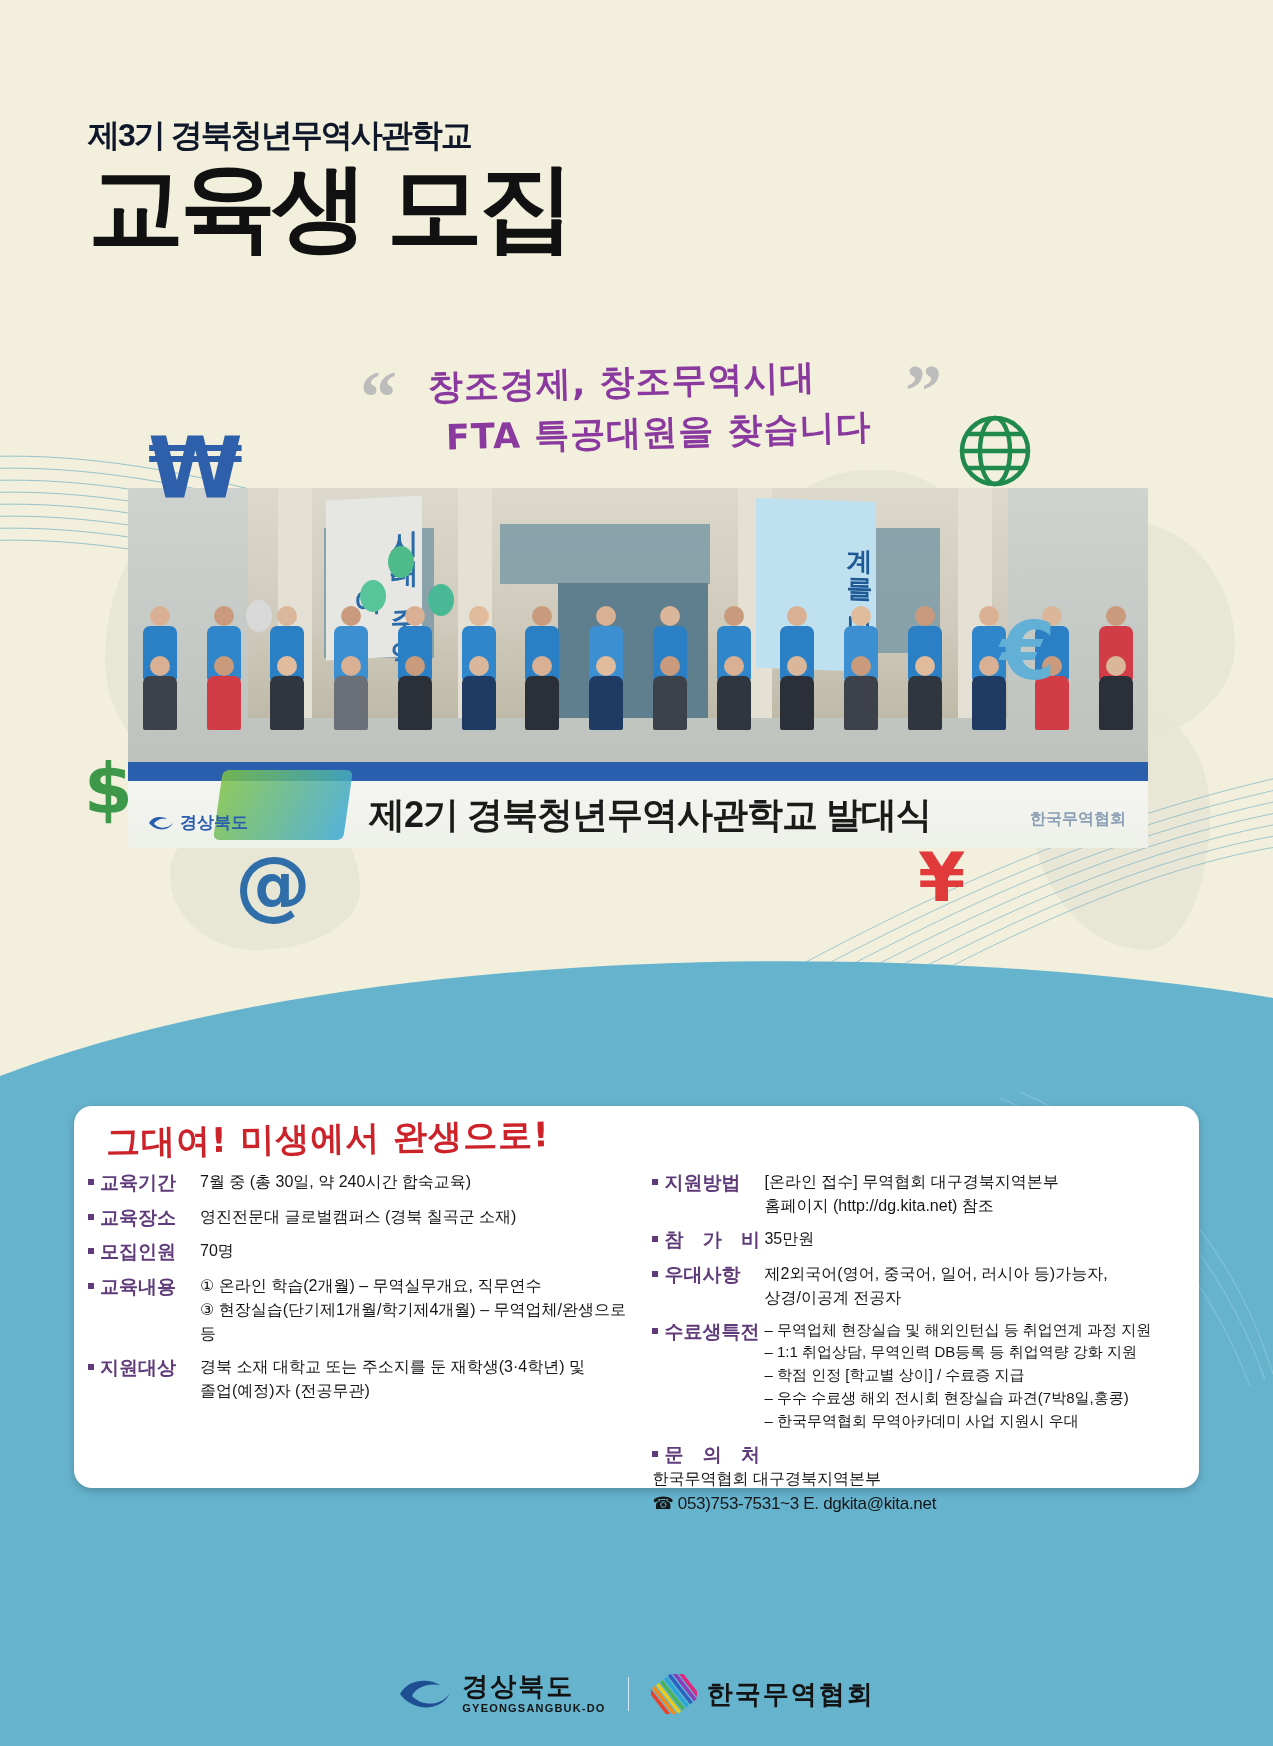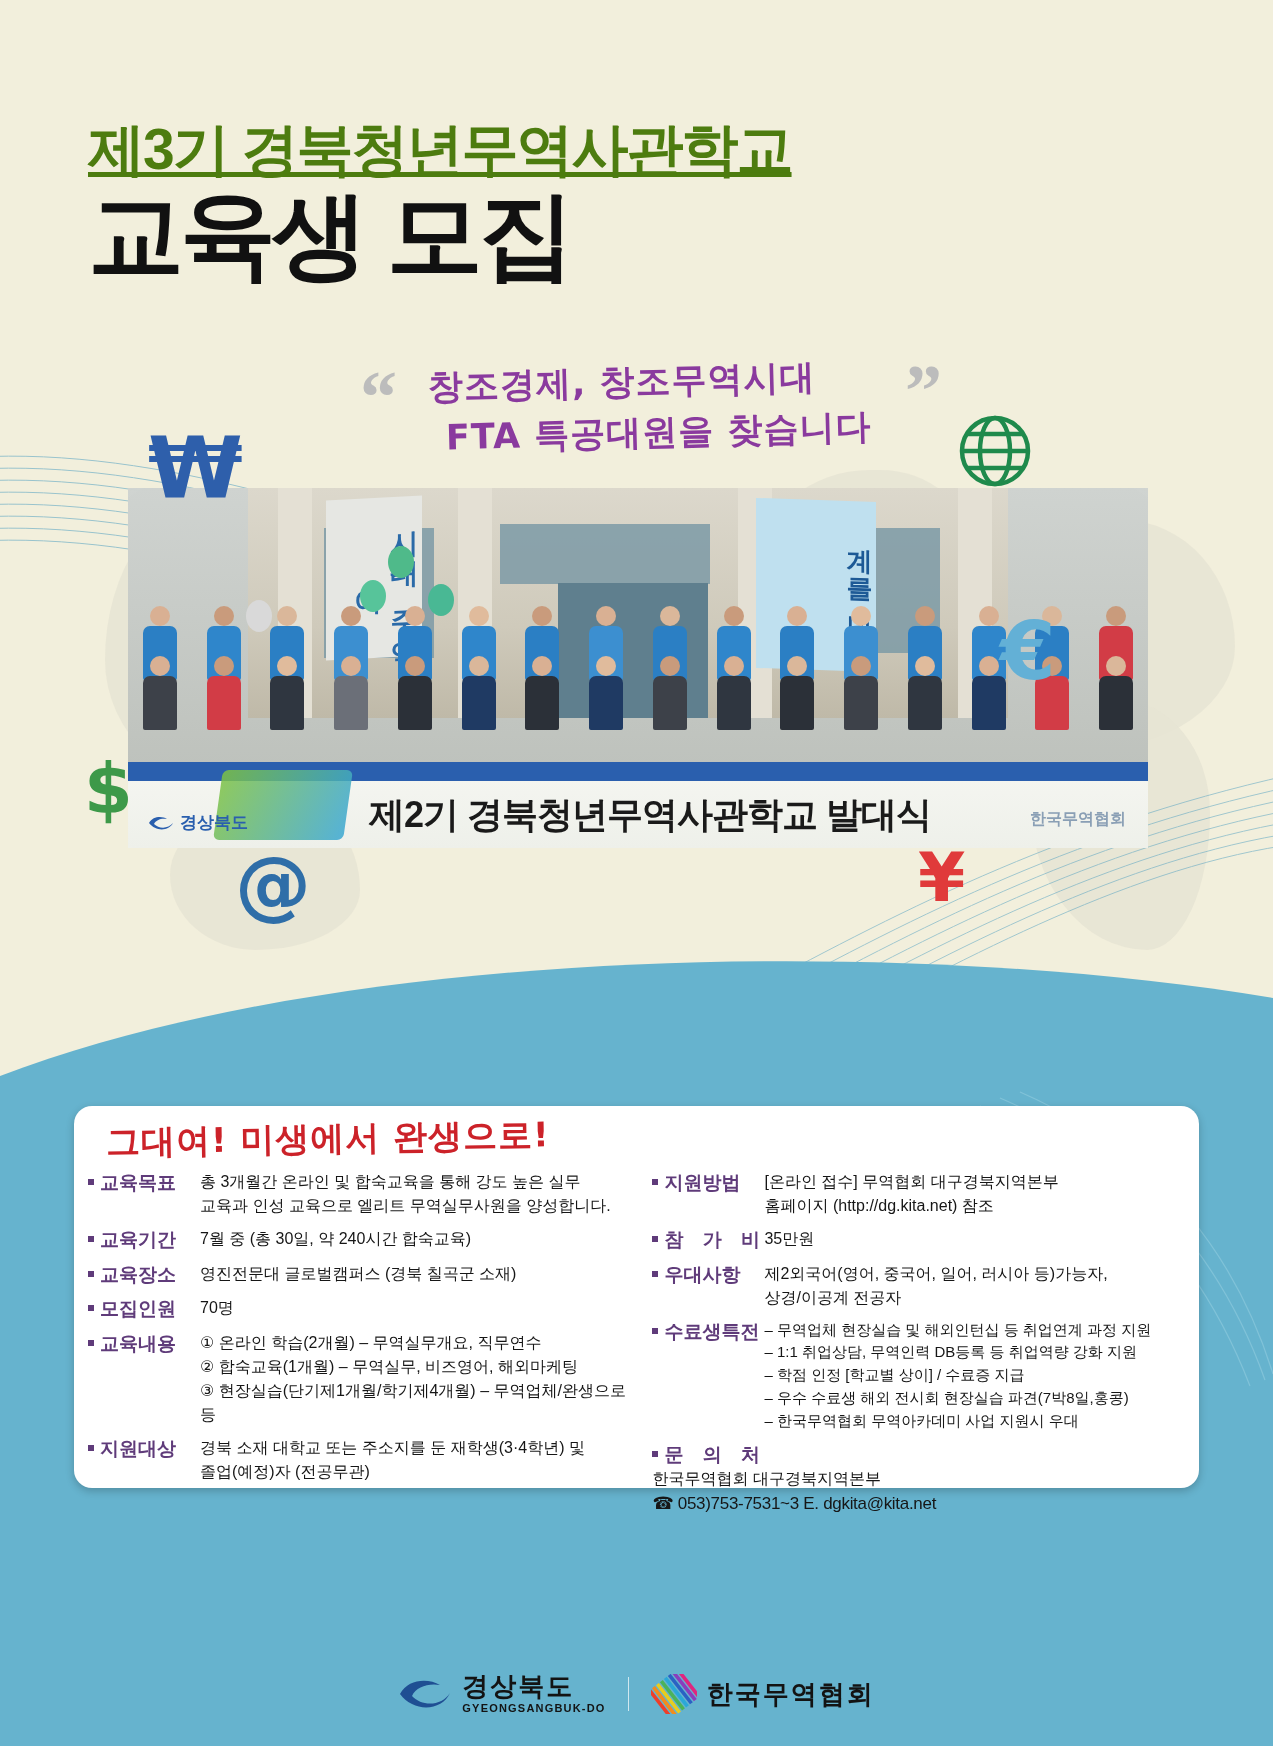--- a/index.html
+++ b/index.html
@@ -23,22 +23,22 @@
   .m2 { left: 170px; top: 800px; width: 190px; height: 150px; border-radius: 60% 40% 55% 45% / 50% 60% 40% 50%; }
   .m3 { left: 985px; top: 520px; width: 250px; height: 230px; border-radius: 55% 45% 60% 40% / 45% 55% 45% 55%; }
   .m4 { left: 1030px; top: 700px; width: 180px; height: 250px; border-radius: 50% 50% 35% 65% / 40% 45% 55% 60%; }
   .m5 { left: 760px; top: 470px; width: 210px; height: 180px; border-radius: 55% 45% 50% 50%; }
   .m6 { left: 860px; top: 640px; width: 160px; height: 200px; border-radius: 45% 55% 60% 40%; }
   .m7 { left: 430px; top: 560px; width: 180px; height: 140px; border-radius: 50% 55% 45% 50%; }
 
   
   #header-block { position: absolute; left: 88px; top: 118px; z-index: 7; }
   #title-sub {
-    font-size: 57px; font-weight: bold; color: #4d7c0f;
-    letter-spacing: -2px; line-height: 1.1; text-decoration: underline;
+    font-size: 32px; font-weight: bold; color: #0f172a;
+    letter-spacing: -2px; line-height: 1.1;
   }
   #title-main {
     font-size: 96px; font-weight: bold; color: #111111;
     letter-spacing: -4px; line-height: 1.05; margin-top: 4px;
   }
 
   
   #tagline-block { position: absolute; left: 360px; top: 362px; z-index: 7; width: 520px; }
   .quote-mark {
     position: absolute; font-size: 74px; font-weight: bold;
@@ -438,30 +438,20 @@
     </g>
   </svg>
 
   <div id="info-card">
     <div id="info-heading">그대여! 미생에서 완생으로!</div>
 
     <div id="info-cols">
 
       <div class="col">
 
-        <div class="row">
-          <div class="row-label">
-              <span class="bullet"></span>
-              <span class="lbl-text">교육목표</span>
-            </div>
-          <div class="row-value">
-            <span class="sub">총 3개월간 온라인 및 합숙교육을 통해 강도 높은 실무</span>
-            <span class="sub">교육과 인성 교육으로 엘리트 무역실무사원을 양성합니다.</span>
-          </div>
-        </div>
 
         <div class="row">
           <div class="row-label">
               <span class="bullet"></span>
               <span class="lbl-text">교육기간</span>
             </div>
           <div class="row-value">
             <span class="sub">7월 중 (총 30일, 약 240시간 합숙교육)</span>
           </div>
         </div>
@@ -486,21 +476,20 @@
           </div>
         </div>
 
         <div class="row">
           <div class="row-label">
               <span class="bullet"></span>
               <span class="lbl-text">교육내용</span>
             </div>
           <div class="row-value">
             <span class="sub">① 온라인 학습(2개월) – 무역실무개요, 직무연수</span>
-            <span class="sub">② 합숙교육(1개월) – 무역실무, 비즈영어, 해외마케팅</span>
             <span class="sub">③ 현장실습(단기제1개월/학기제4개월) – 무역업체/완생으로 등</span>
           </div>
         </div>
 
         <div class="row">
           <div class="row-label">
               <span class="bullet"></span>
               <span class="lbl-text">지원대상</span>
             </div>
           <div class="row-value">

